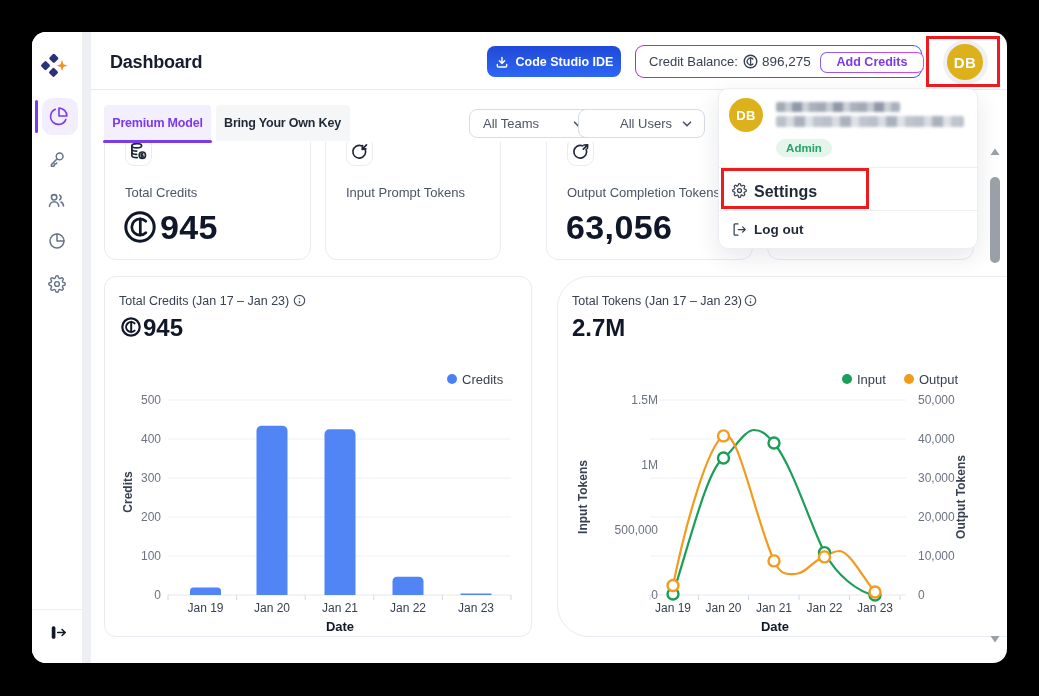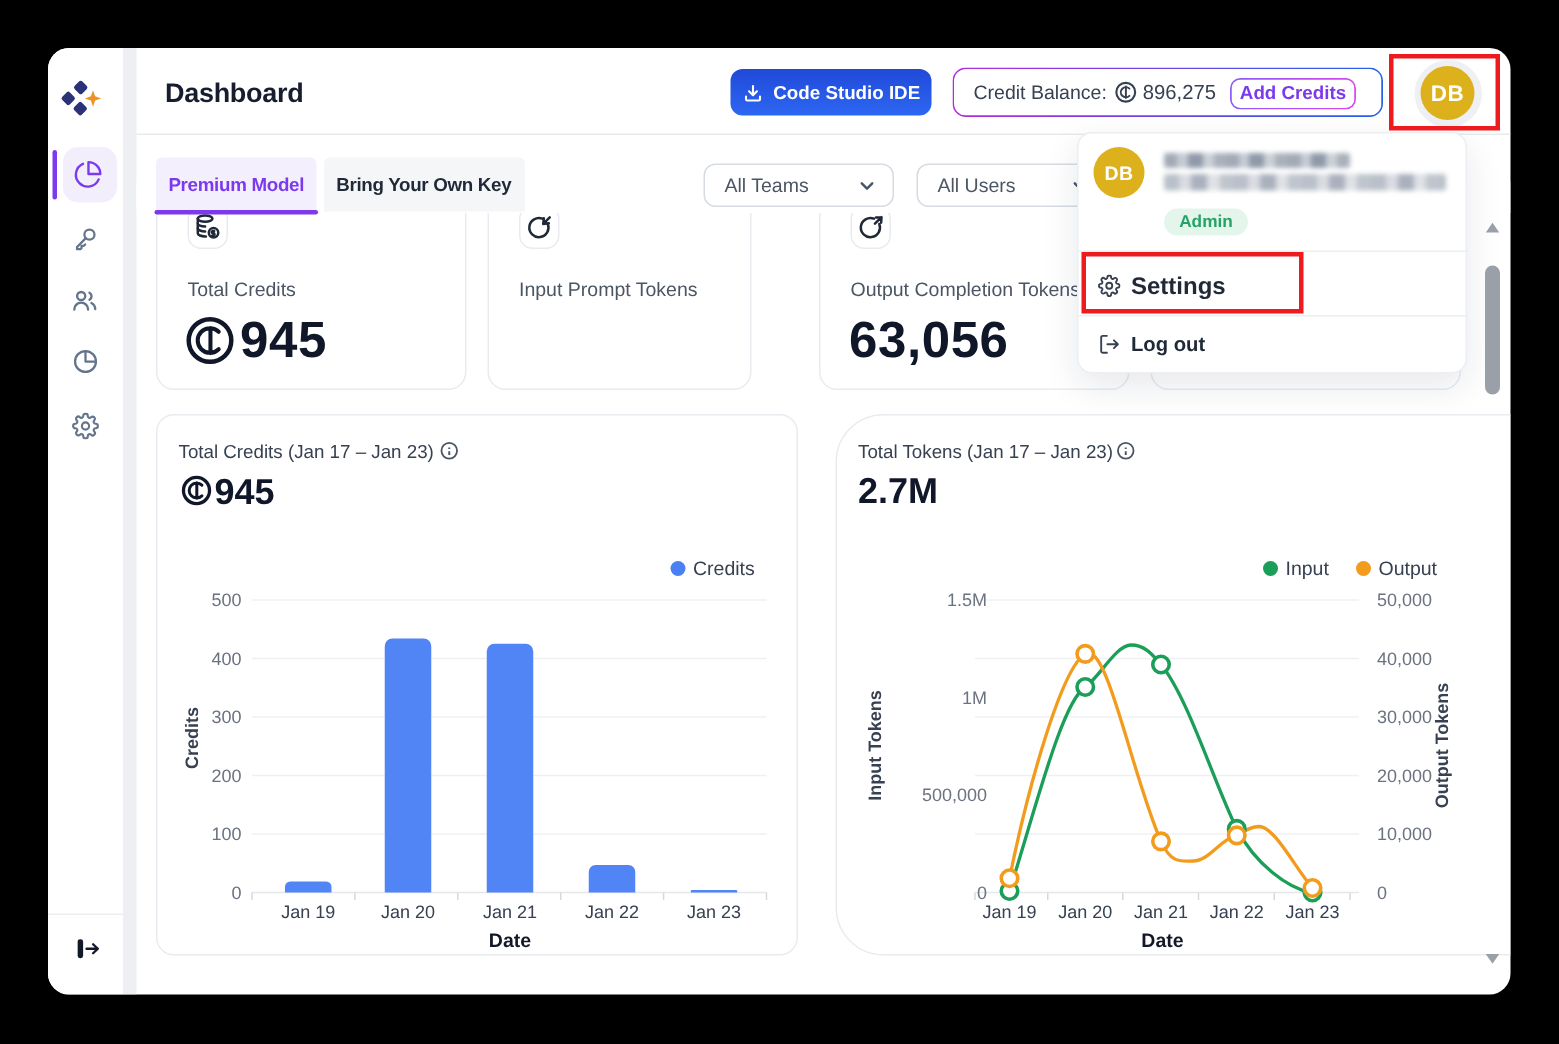--- a/index.html
+++ b/index.html
@@ -6,21 +6,21 @@
   html,body { width:1039px; height:696px; background:#000; font-family:"Liberation Sans", sans-serif; }
   .abs { position:absolute; }
   #stage { position:relative; width:1039px; height:696px; background:#000; overflow:hidden; }
   #app { position:absolute; left:32px; top:32px; width:975px; height:631px; background:#fff; border-radius:14px; overflow:hidden; }
   #gap { position:absolute; left:50px; top:0; width:9px; height:631px; background:#edeff3; }
   
   #hdr-line { position:absolute; left:59px; top:56.5px; width:916px; height:1px; background:#e8eaee; }
   #dash { position:absolute; left:78px; top:20px; font-size:18px; font-weight:bold; color:#161d2e; letter-spacing:-0.2px; }
   #ide-btn { position:absolute; left:455px; top:14px; width:134px; height:31px; background:linear-gradient(180deg,#2149d8,#2c67f3); border-radius:8px; color:#fff; font-size:12.5px; font-weight:bold; display:flex; align-items:center; justify-content:center; gap:7px; }
   #credit-pill { position:absolute; left:603px; top:13px; width:287px; height:33px; border-radius:9px; background:linear-gradient(#fff,#fff) padding-box, linear-gradient(90deg,#b32ad6,#2563eb) border-box; border:1.5px solid transparent; display:flex; align-items:center; }
-  #add-btn { position:absolute; left:184px; top:6px; width:84px; height:20.5px; border-radius:7px; background:linear-gradient(#fff,#fff) padding-box, linear-gradient(90deg,#8b5cf6,#d946ef) border-box; border:1.5px solid transparent; color:#7c3aed; font-size:12.5px; font-weight:bold; display:flex; align-items:center; justify-content:center; }
+  #add-btn { position:absolute; left:184px; top:6px; width:104px; height:20.5px; border-radius:7px; background:linear-gradient(#fff,#fff) padding-box, linear-gradient(90deg,#8b5cf6,#d946ef) border-box; border:1.5px solid transparent; color:#7c3aed; font-size:12.5px; font-weight:bold; display:flex; align-items:center; justify-content:center; }
   #avatar-ring { position:absolute; left:910.5px; top:7.5px; width:45px; height:45px; border-radius:50%; background:#eef0f4; }
   #avatar { position:absolute; left:4.5px; top:4.5px; width:36px; height:36px; border-radius:50%; background:#ddb11b; color:#fff; font-size:15px; font-weight:bold; display:flex; align-items:center; justify-content:center; letter-spacing:0.3px; }
   .redbox { position:absolute; border:3.5px solid #ee1b1e; z-index:40; }
   
   #viewport { position:absolute; left:59px; top:110px; width:916px; height:521px; overflow:hidden; }
   .card { position:absolute; background:#fff; border:1px solid #e9ebf0; border-radius:12px; }
   .icbox { position:absolute; left:20px; top:14px; width:27px; height:29px; border:1px solid #e9ebf0; border-radius:9px; display:flex; align-items:center; justify-content:center; }
   .ctitle { position:absolute; left:20px; top:62px; font-size:13px; color:#4b5563; }
   .cvalue { position:absolute; left:19px; top:85px; font-size:34px; font-weight:bold; color:#0f1729; letter-spacing:0.4px; display:flex; align-items:center; height:38px; }
   
@@ -294,21 +294,21 @@
   <div id="tabrow">
     <div id="tab1" class="tab">Premium Model</div>
     <div id="tab2" class="tab">Bring Your Own Key</div>
     <div id="tabline"></div>
     <div class="select" style="left:469px;width:127px;">
         <span style="margin-left:13px;">All Teams</span>
       <svg class="chev" style="margin-right:11px;" width="12" height="12" viewBox="0 0 12 12" fill="none" stroke="#475569" stroke-width="1.6" stroke-linecap="round" stroke-linejoin="round">
           <path d="M2.5 4.2 L6 7.8 L9.5 4.2"></path>
         </svg>
       </div>
-    <div class="select" style="left:611px;width:127px;">
+    <div class="select" style="left:578px;width:127px;padding-left:28px;">
         <span style="margin-left:13px;">All Users</span>
       <svg class="chev" style="margin-right:11px;" width="12" height="12" viewBox="0 0 12 12" fill="none" stroke="#475569" stroke-width="1.6" stroke-linecap="round" stroke-linejoin="round">
           <path d="M2.5 4.2 L6 7.8 L9.5 4.2"></path>
         </svg>
       </div>
   </div>
 
   <div id="dropdown">
     <div class="abs" style="left:10px;top:9px;width:34px;height:34px;border-radius:50%;background:#ddb11b;color:#fff;font-size:13px;font-weight:bold;display:flex;align-items:center;justify-content:center;letter-spacing:0.3px;">DB</div>
     <div class="blurline" style="left:57px;top:13px;width:124px;height:10px;background:repeating-linear-gradient(90deg,#a2aab6 0 9px,#c6cbd3 9px 16px,#8f99a8 16px 26px,#ccd0d7 26px 33px,#aab1bc 33px 41px);"></div>

